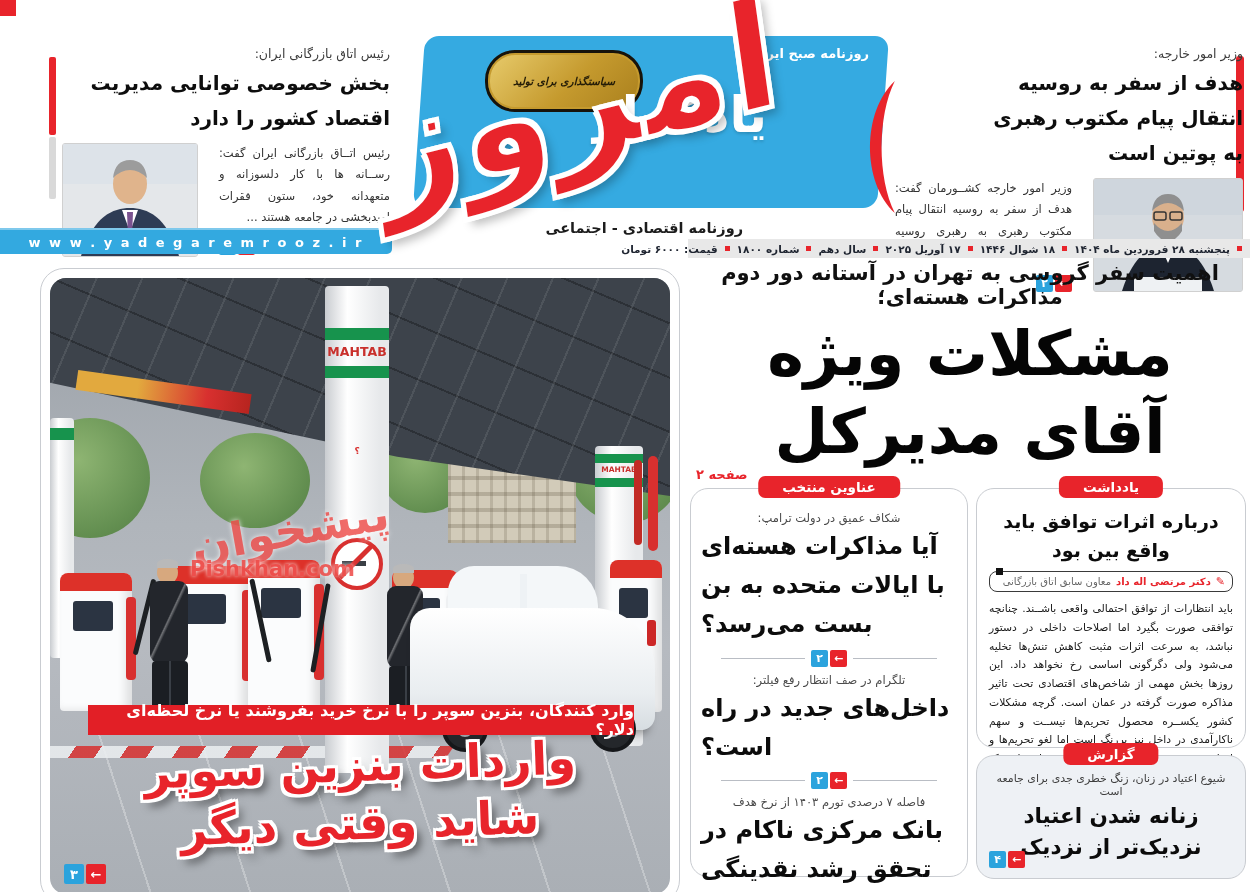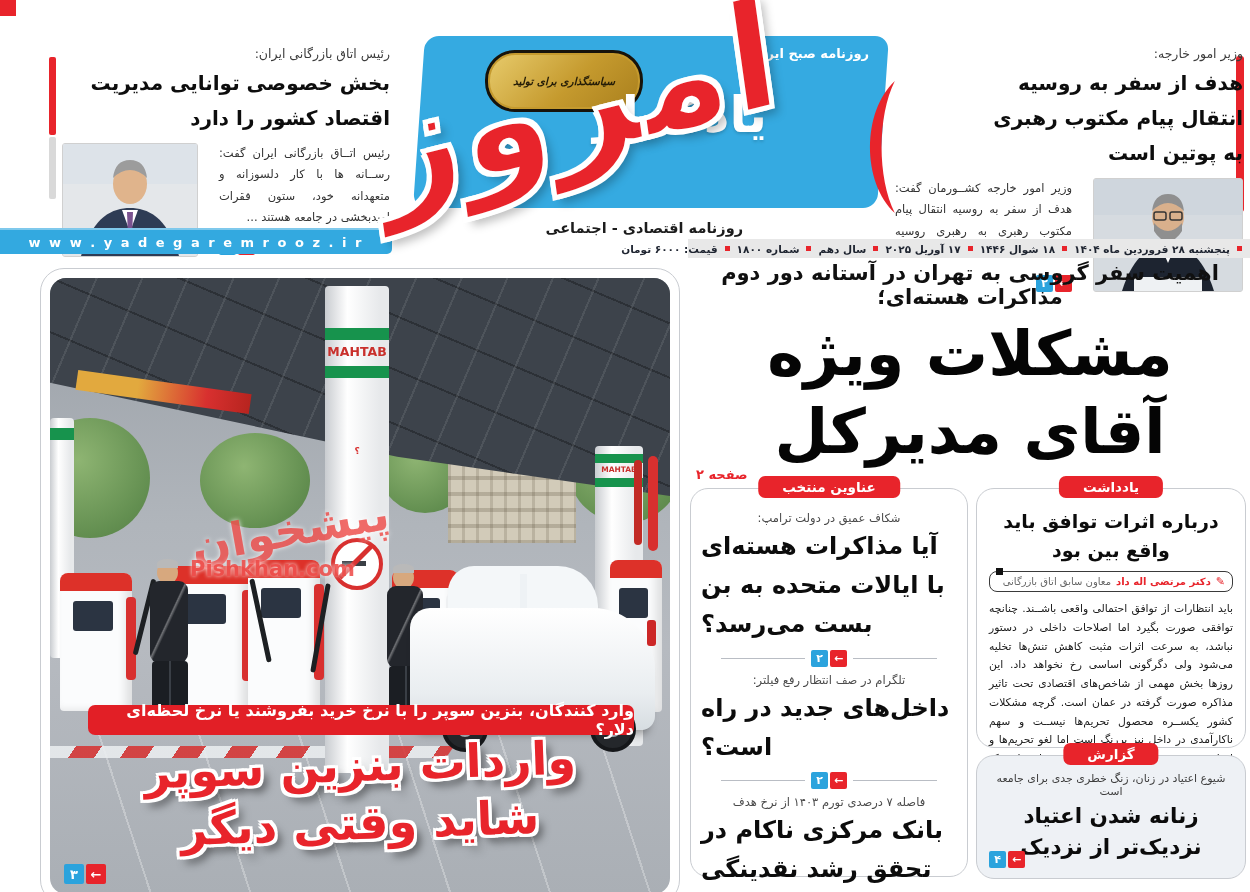--- a/index.html
+++ b/index.html
@@ -137,21 +137,21 @@
   .car-cabin{left:398px;top:288px;width:150px;height:62px;background:#f4f7f9;border-radius:26px 40px 0 0;}
   .car-glass{left:408px;top:296px;width:130px;height:52px;background:linear-gradient(180deg,#aebecb,#8da1b0);
              border-radius:20px 30px 0 0;background-image:linear-gradient(90deg,transparent 48%,#eef2f5 48%,#eef2f5 53%,transparent 53%);}
   .wheel{width:46px;height:46px;background:#24272b;border-radius:50%;border:4px solid #15171a;box-sizing:border-box;}
   .wheel::after{content:"";position:absolute;left:50%;top:50%;width:16px;height:16px;margin:-8px 0 0 -8px;
                 background:#9aa1a8;border-radius:50%;}
   .taillight{left:597px;top:342px;width:9px;height:26px;background:#cc2727;border-radius:3px;}
   .wm-fa{font-size:46px;font-weight:bold;color:#ef5350;opacity:.85;text-shadow:0 0 5px #fff;transform:rotate(-10deg);}
   .wm-en{font-size:21px;font-weight:bold;color:#ef5350;opacity:.9;direction:ltr;text-shadow:0 0 4px #fff;}
   .ph-banner{left:38px;right:36px;top:427px;height:30px;background:#e21f26;color:#fff;display:flex;align-items:center;
-             justify-content:center;font-size:16px;font-weight:bold;z-index:7;border-radius:7px;}
+             justify-content:center;font-size:16px;font-weight:bold;z-index:7;}
   .ph-hl{left:0;right:0;text-align:center;color:#e8242b;font-size:46px;font-weight:bold;z-index:7;
          transform:rotate(-2deg);
          text-shadow:3px 0 0 #fff,-3px 0 0 #fff,0 3px 0 #fff,0 -3px 0 #fff,3px 3px 0 #fff,-3px -3px 0 #fff,
                      3px -3px 0 #fff,-3px 3px 0 #fff,6px 7px 8px rgba(0,0,0,.5);}
   .ph-badge{left:14px;bottom:10px;z-index:7;}
   .z1{z-index:1}.z2{z-index:2}.z3{z-index:3}.z4{z-index:4}.z5{z-index:5}.z6{z-index:6}
 </style>
 </head>
 <body>
 

